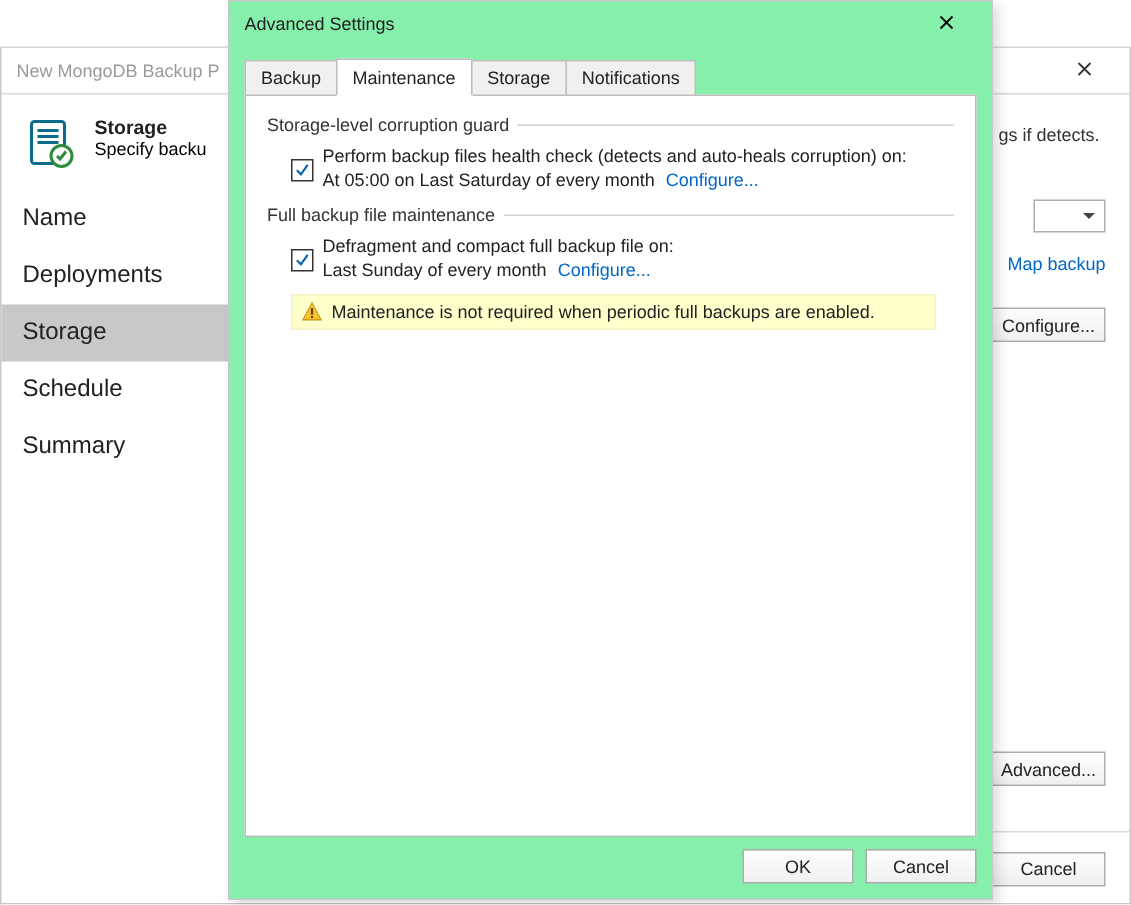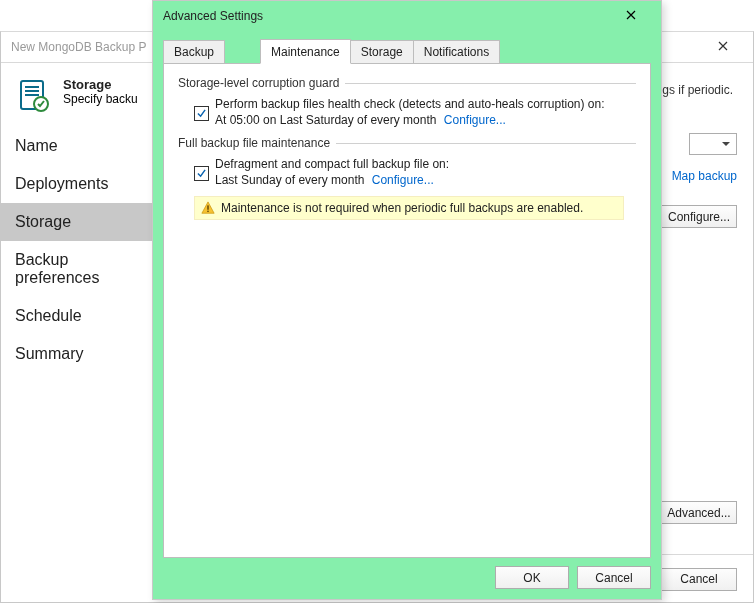--- a/index.html
+++ b/index.html
@@ -159,21 +159,20 @@
     background:#f0f0f0;
     margin-right:-1px;
     position:relative;
     cursor:default;
   }
   .tab.active {
     background:#fff;
     border-bottom-color:#fff;
     padding-top:5px;
     z-index:3;
-    margin-left:36px;
   }
   .tabpanel {
     flex:1;
     border:1px solid #bdbdbd;
     margin-top:-1px;
     padding:12px 14px;
     position:relative;
     z-index:1;
     background:#fff;
     overflow:hidden;
@@ -256,27 +255,26 @@
         </span>
         <div>
           <div class="bg-header-title">Storage</div>
           <div class="bg-header-sub">Specify backu</div>
         </div>
       </div>
       <div class="bg-nav">
         <div class="bg-nav-item">Name</div>
         <div class="bg-nav-item">Deployments</div>
         <div class="bg-nav-item active">Storage</div>
-        <div class="bg-nav-item">Backup preferences</div>
         <div class="bg-nav-item">Schedule</div>
         <div class="bg-nav-item">Summary</div>
       </div>
     </div>
     <div class="bg-right">
-      <div class="truncated-right">gs if periodic.</div>
+      <div class="truncated-right">gs if detects.</div>
       <div class="bg-dropdown">
         <span class="chev-down"></span>
       </div>
       <span class="bg-link">Map backup</span>
       <div class="bg-btn cfg">Configure...</div>
       <div class="bg-btn adv">Advanced...</div>
       <div class="bg-footer-bar">
         <div class="bg-btn">Cancel</div>
       </div>
     </div>

